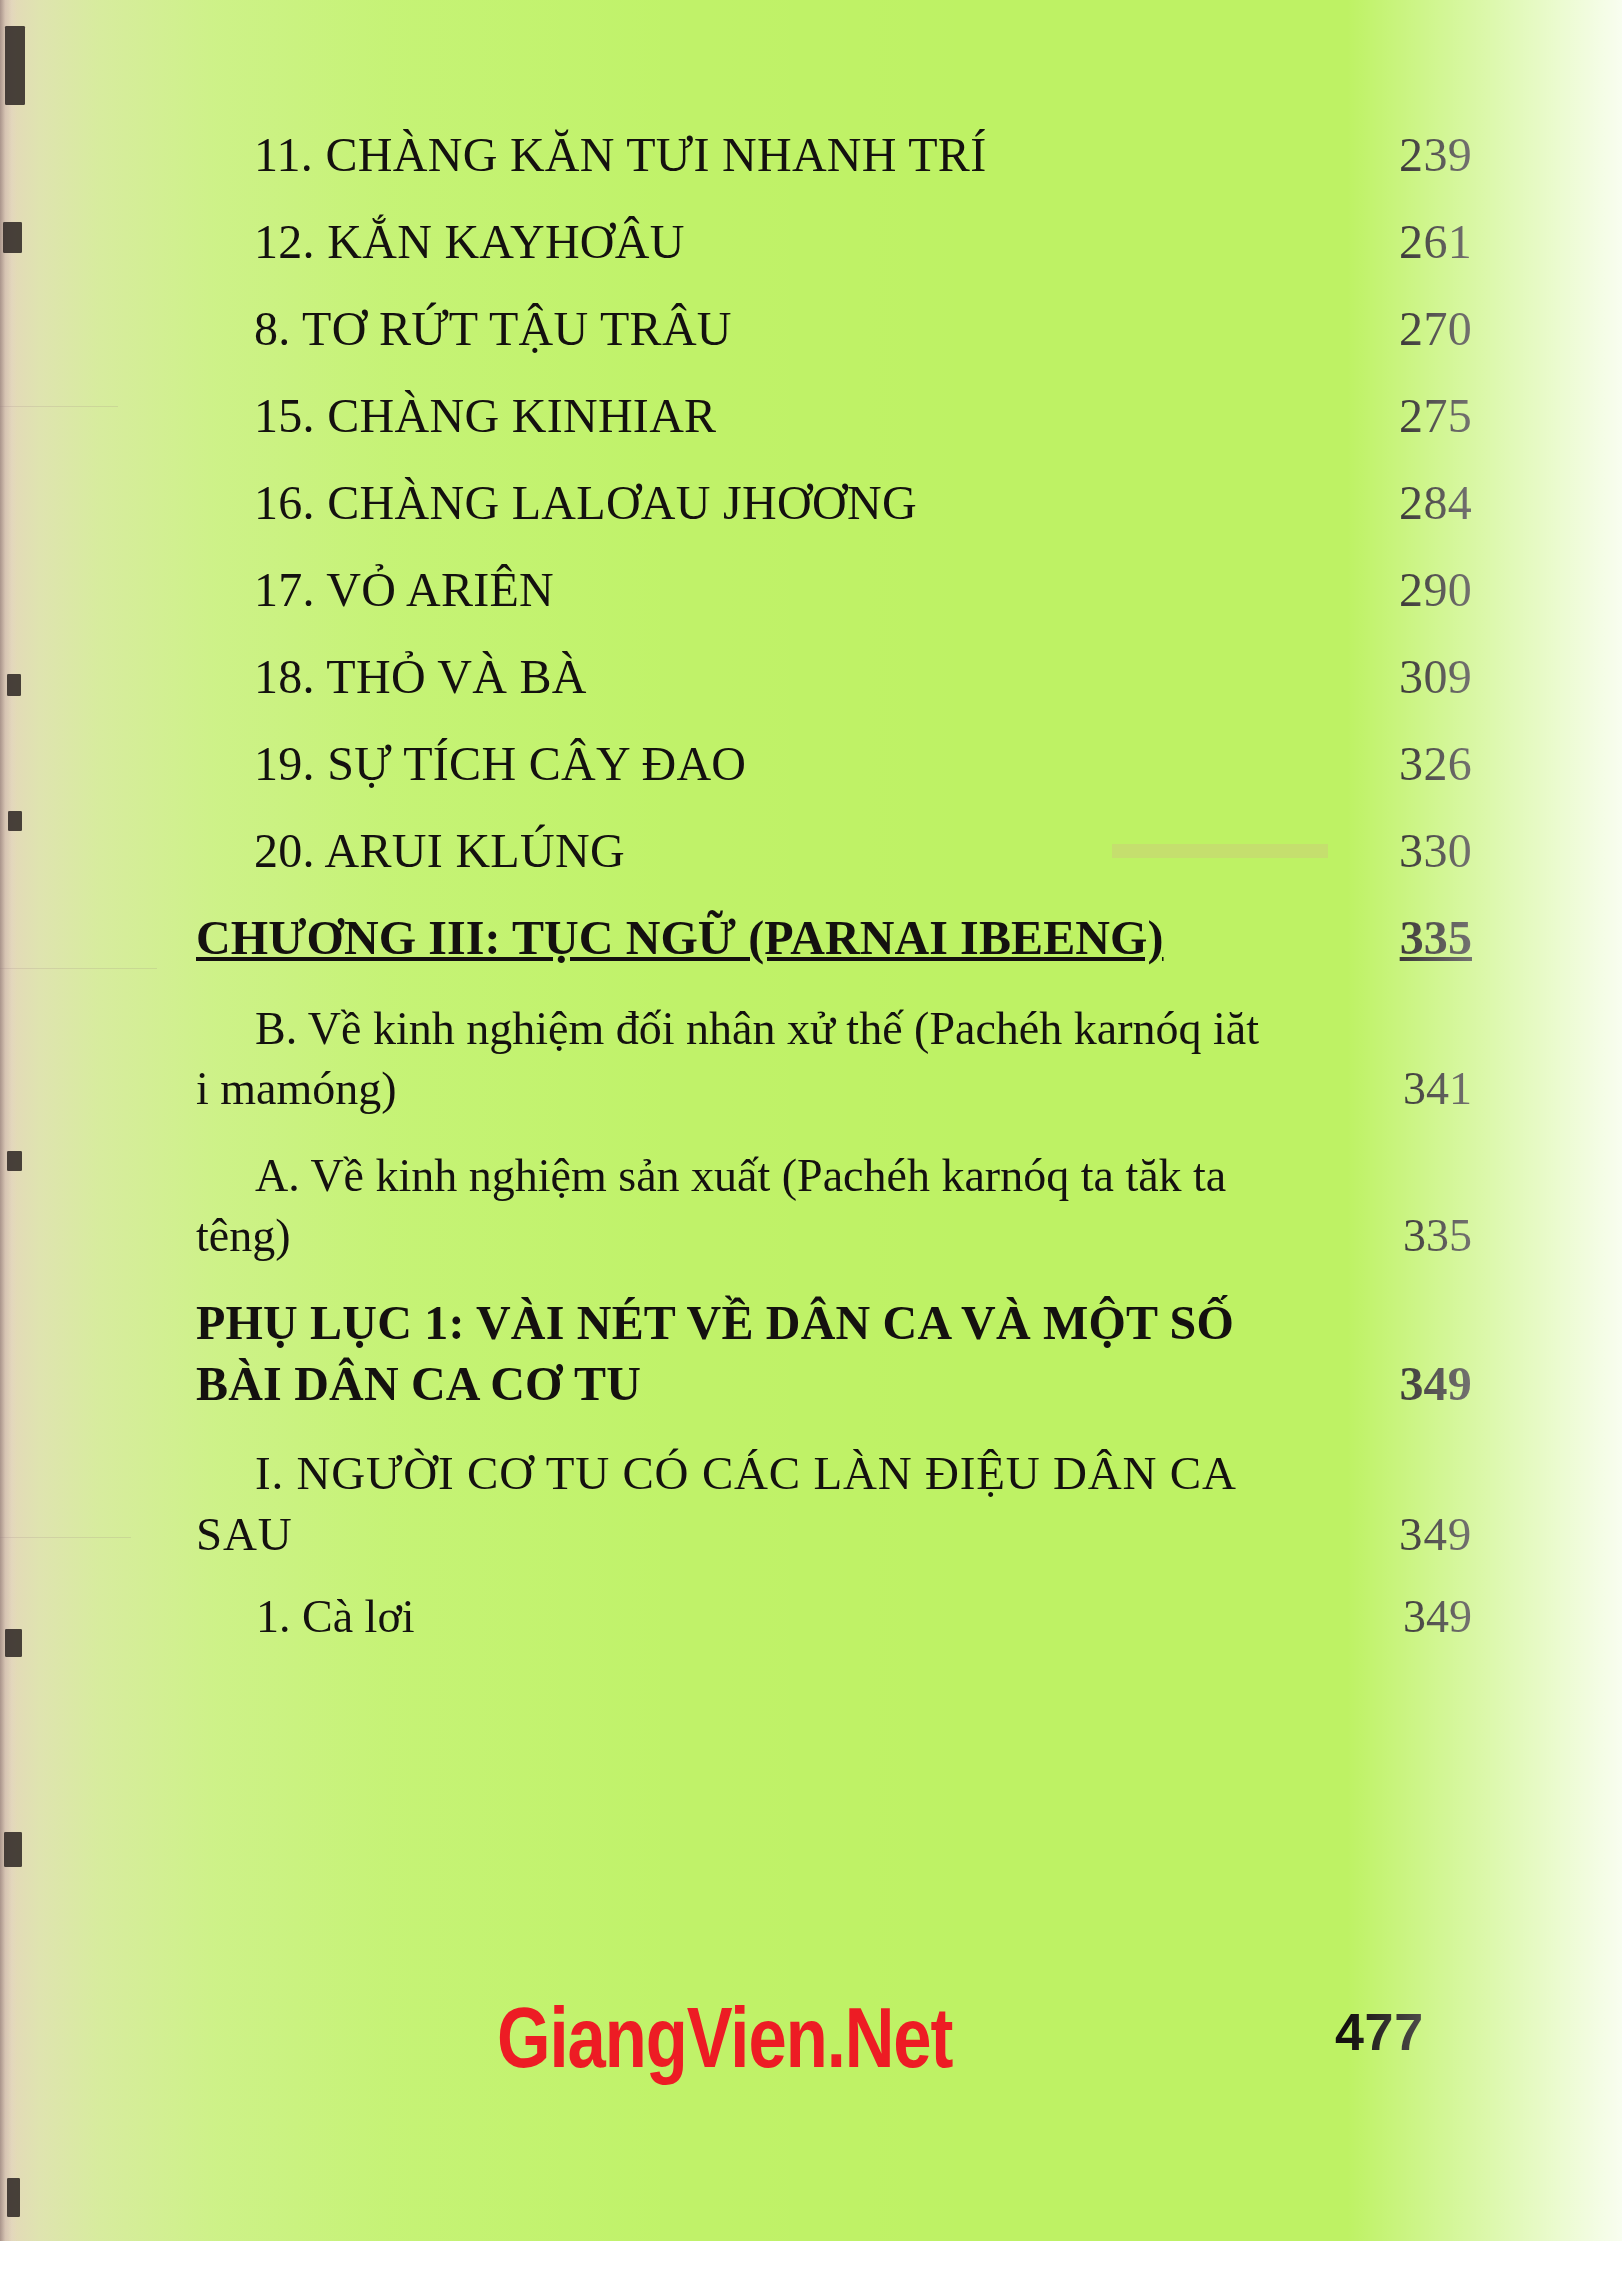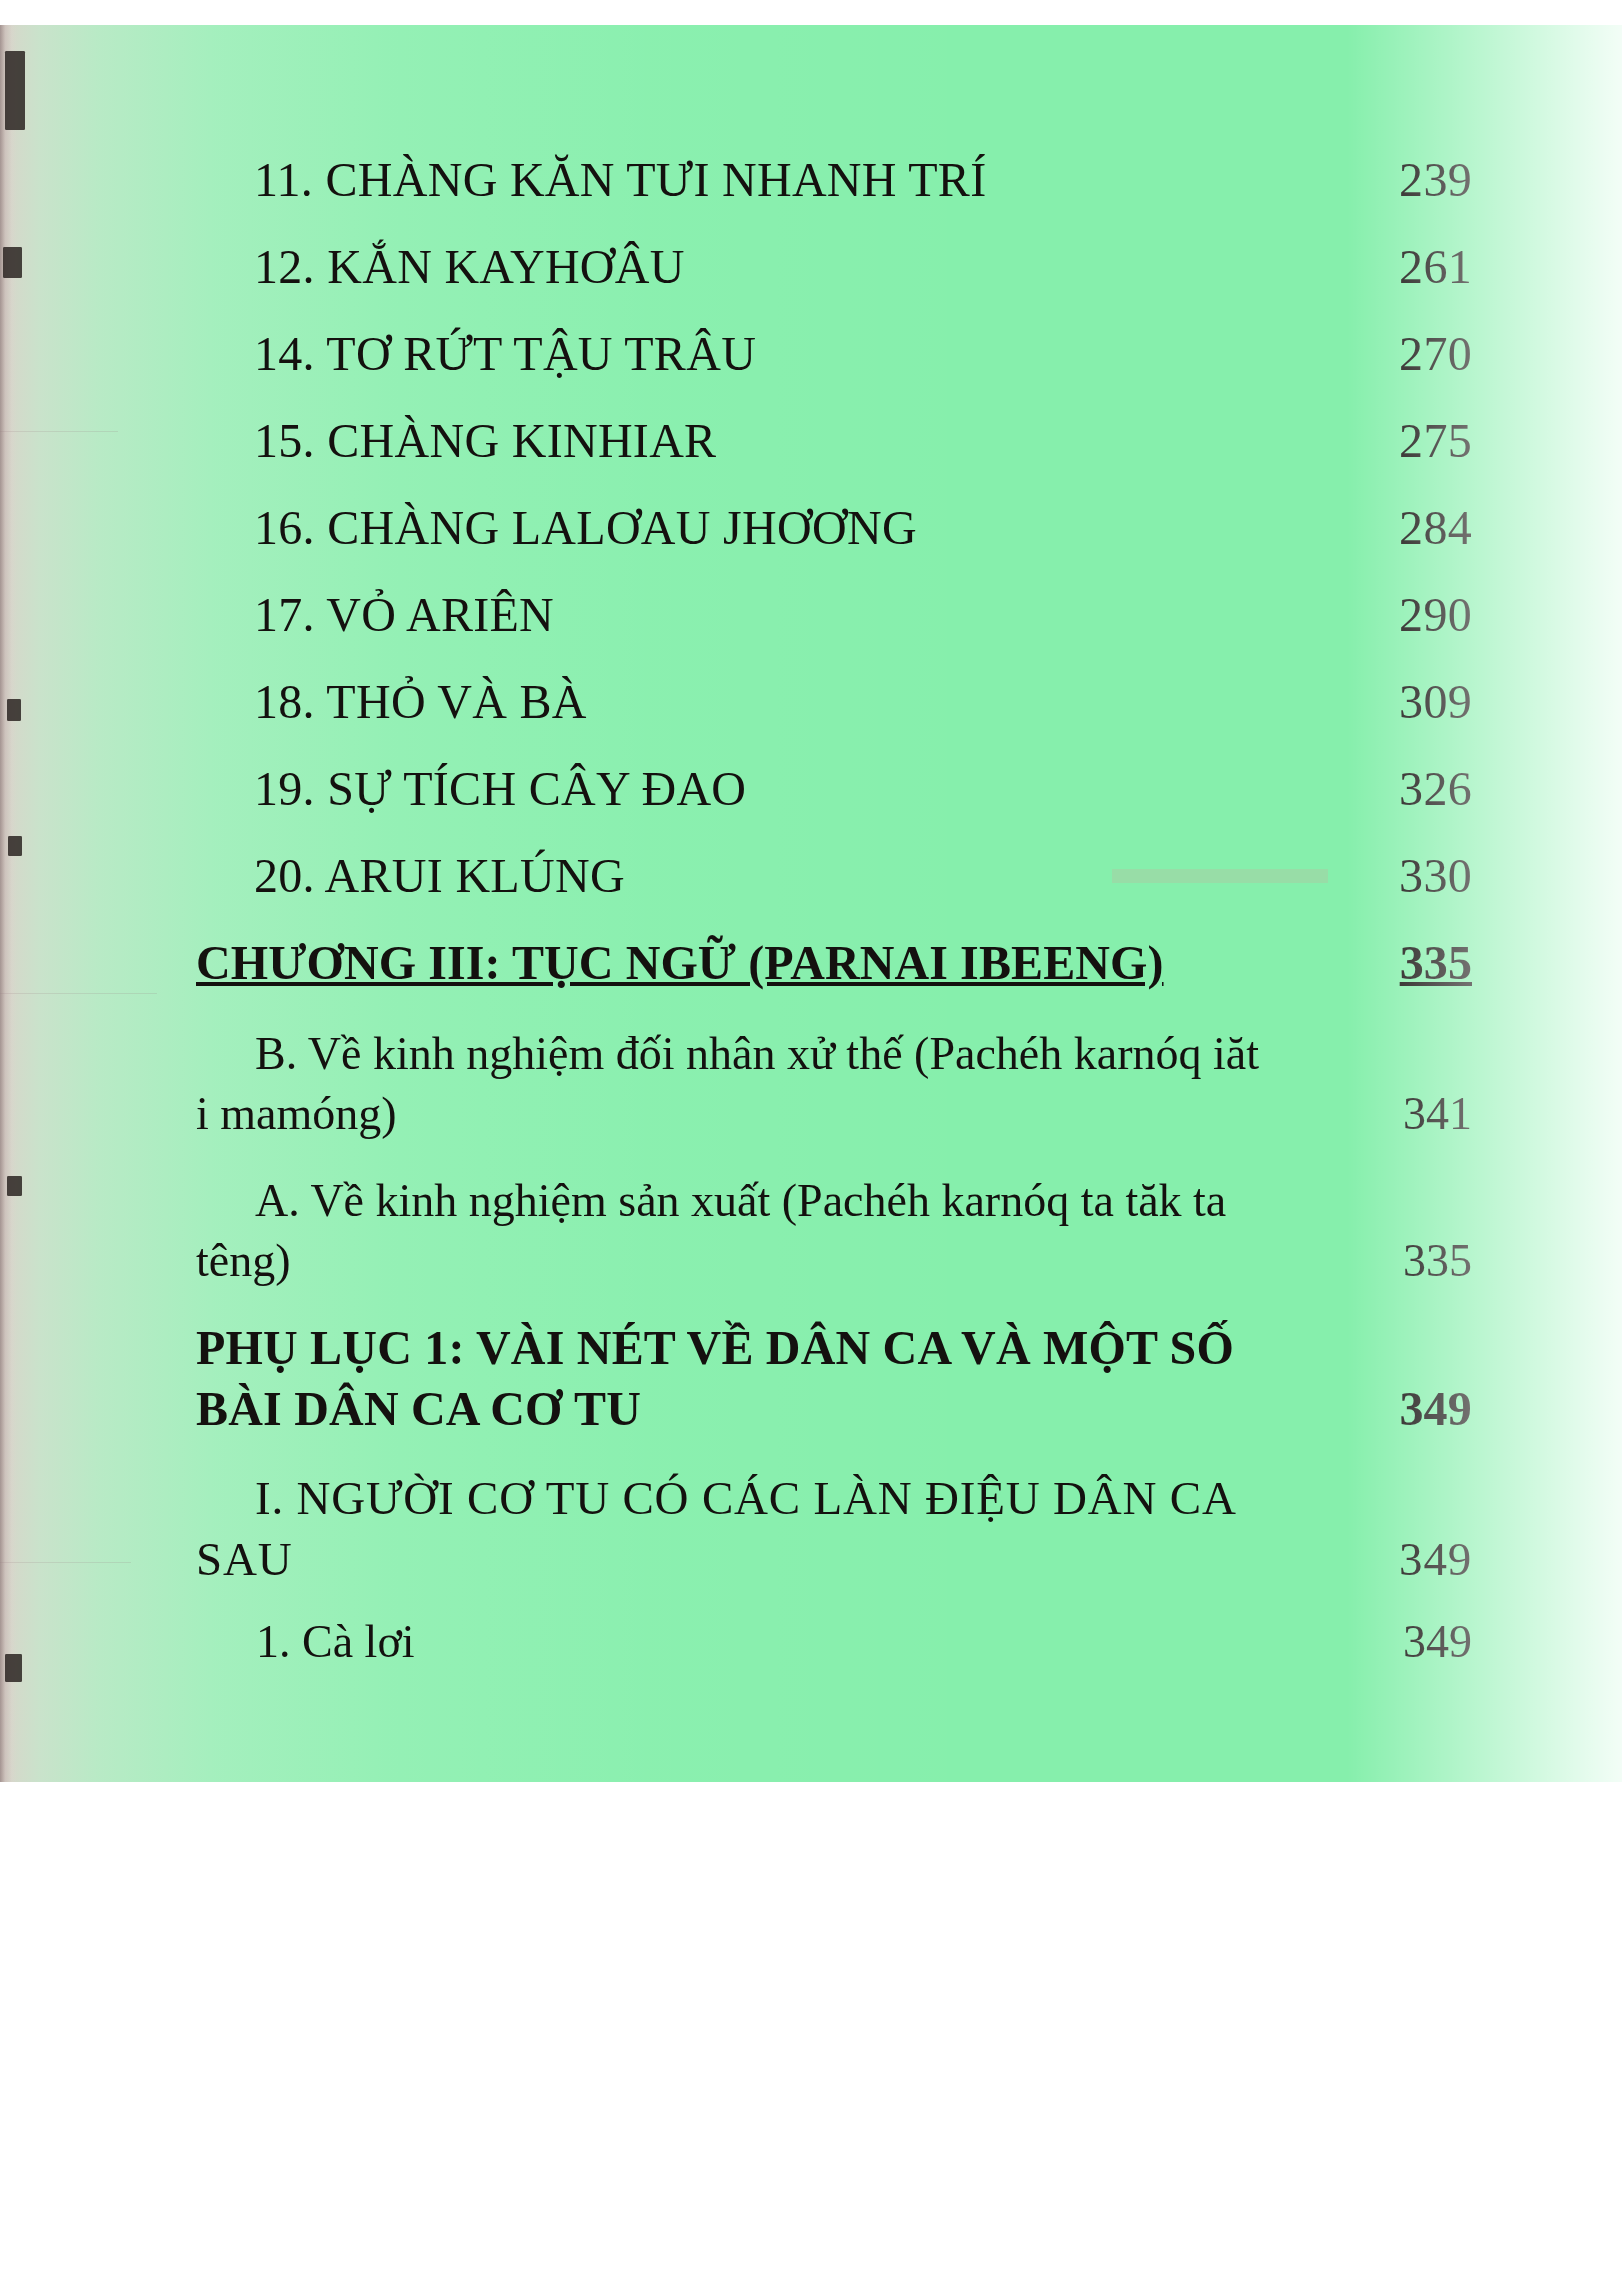--- a/index.html
+++ b/index.html
@@ -5,26 +5,25 @@
 <style>
   html, body {
     margin: 0;
     padding: 0;
     background: #ffffff;
   }
 
   .page {
     position: relative;
     width: 1622px;
-    height: 1757px;
-    background: #86efac;
+    height: 2241px;
+    background: #bef264;
     overflow: hidden;
     font-family: "Liberation Serif", "DejaVu Serif", serif;
     color: #14110f;
-    margin-top: 25px;
   }
 
   
   .paper-tint {
     position: absolute;
     inset: 0;
     background:
       linear-gradient(to right,
         rgba(239,205,210,0.80) 0px,
         rgba(243,219,222,0.62) 39px,
@@ -257,21 +256,21 @@
         <span class="label">11. CHÀNG KĂN TƯI NHANH TRÍ</span>
         <span class="leader">................................................................................................................................................................</span>
         <span class="pageno">239</span>
       </div>
       <div class="entry entry-story">
         <span class="label">12. KẮN KAYHƠÂU</span>
         <span class="leader">................................................................................................................................................................</span>
         <span class="pageno">261</span>
       </div>
       <div class="entry entry-story">
-        <span class="label">14. TƠ RỨT TẬU TRÂU</span>
+        <span class="label">8. TƠ RỨT TẬU TRÂU</span>
         <span class="leader">................................................................................................................................................................</span>
         <span class="pageno">270</span>
       </div>
       <div class="entry entry-story">
         <span class="label">15. CHÀNG KINHIAR</span>
         <span class="leader">................................................................................................................................................................</span>
         <span class="pageno">275</span>
       </div>
       <div class="entry entry-story">
         <span class="label">16. CHÀNG LALƠAU JHƠƠNG</span>

